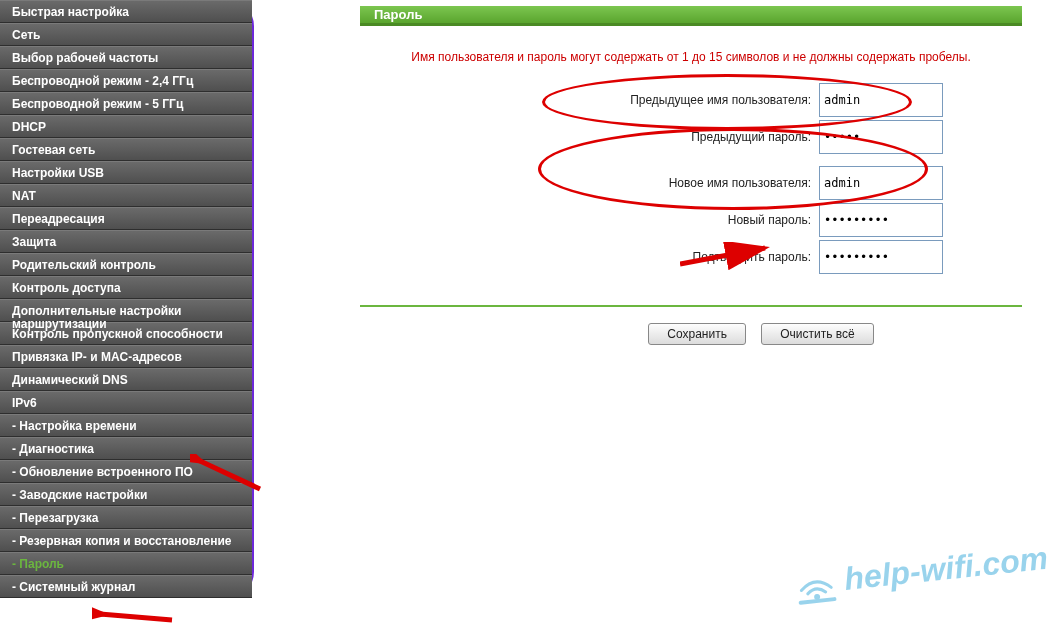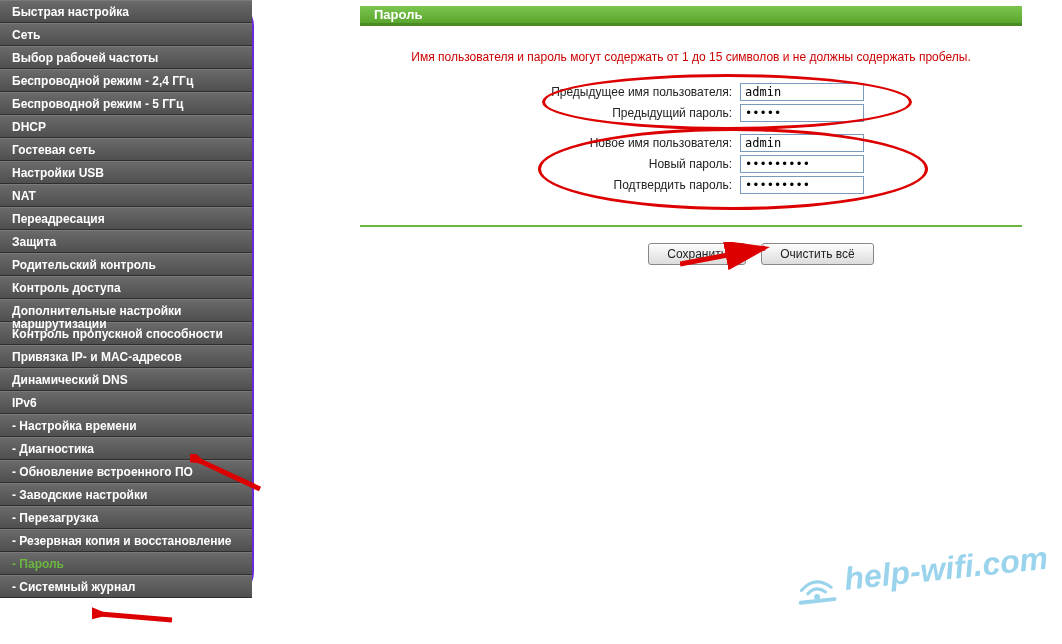--- a/index.html
+++ b/index.html
@@ -62,32 +62,33 @@
     margin: 24px 0 10px 0;
   }
   .form-area {
     position: relative;
     padding: 6px 0 14px 0;
   }
   .form-row {
     display: flex;
     align-items: center;
     margin: 3px 0;
+    justify-content: center;
   }
   .form-label {
     width: 380px;
     text-align: right;
     padding-right: 8px;
     color: #222;
   }
   .form-input {
     width: 124px;
     height: 18px;
     border: 1px solid #7a9bbd;
-    padding: 0 4px;
+    padding: 16px 4px;
     font-family: monospace;
     font-size: 12px;
   }
   .oval {
     position: absolute;
     border: 3px solid #d00;
     border-radius: 50% / 50%;
     pointer-events: none;
   }
   .oval1 { left: 182px; top: 0px; width: 370px; height: 56px; }

